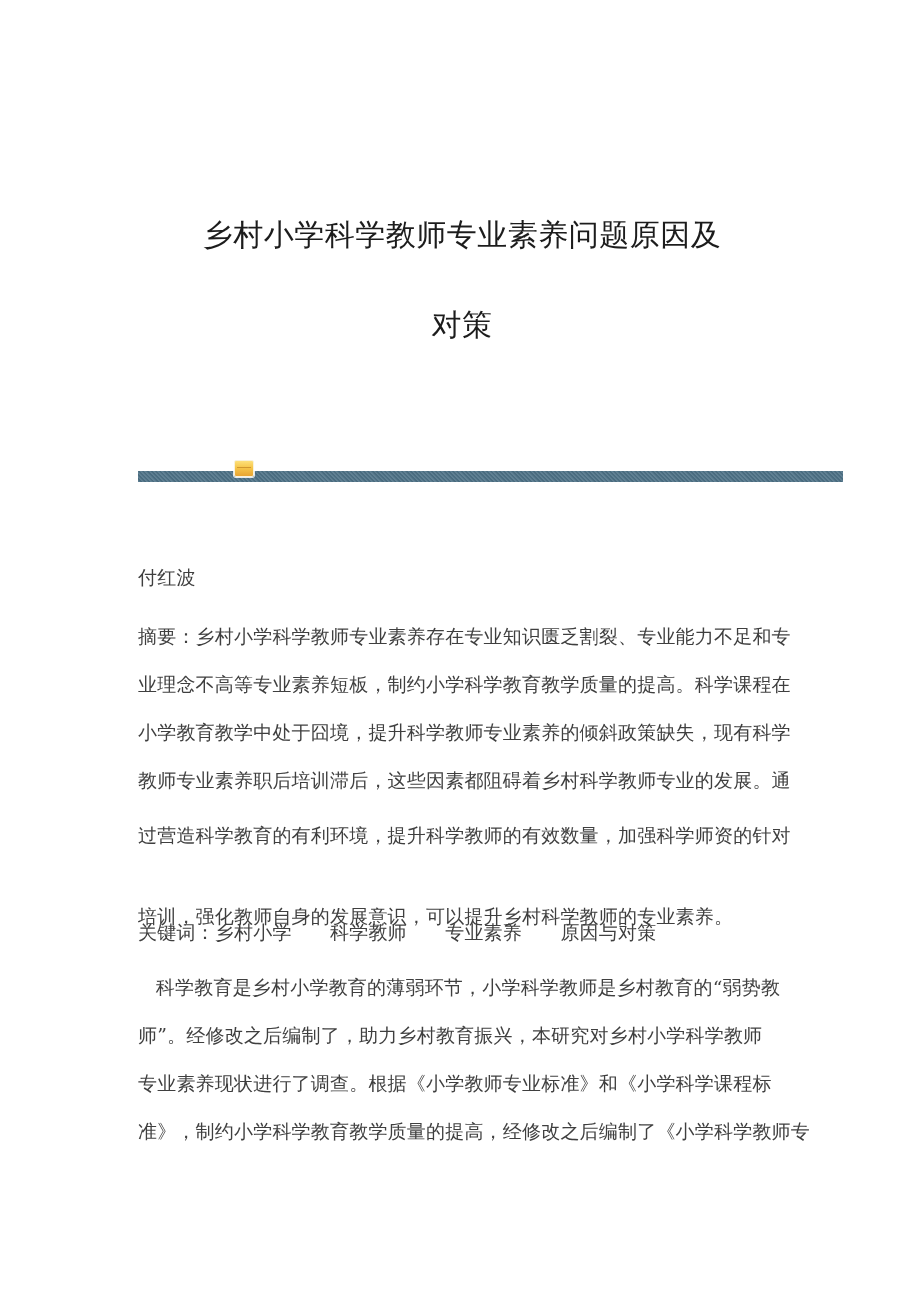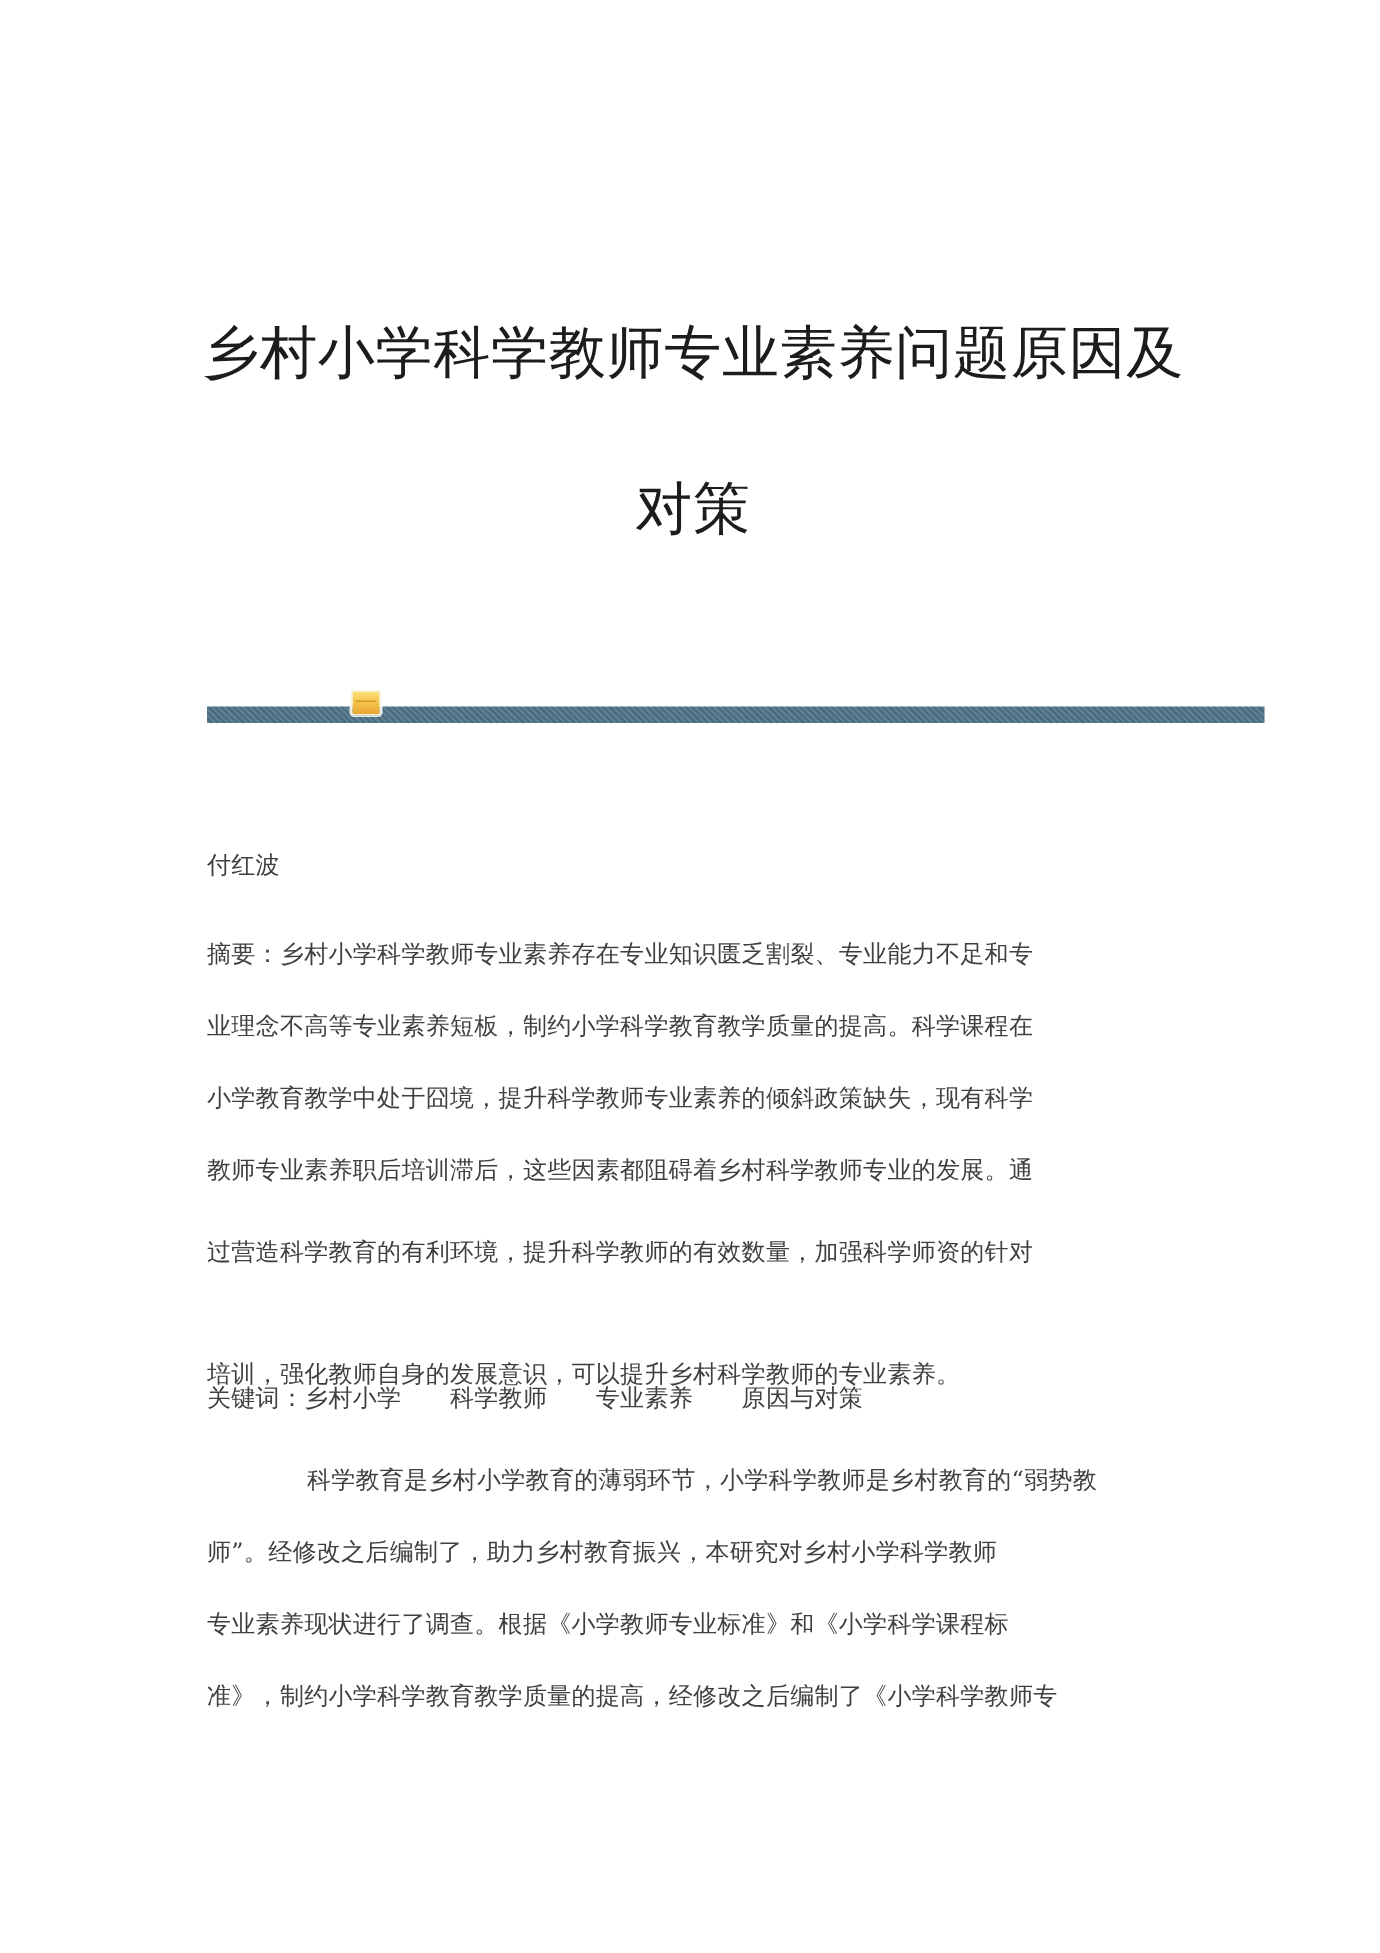--- a/index.html
+++ b/index.html
@@ -19,29 +19,29 @@
     inset: 0;
     background: #ffffff;
   }
   
   .title-line {
     position: absolute;
     left: 134px;
     width: 656px;
     height: 62px;
     line-height: 62px;
-    font-size: 38px;
+    font-size: 30px;
     color: #1c1c1c;
     text-align: center;
     letter-spacing: 0.5px;
     white-space: pre;
     font-weight: 500;
   }
   .title-line.l1 { top: 204px; }
-  .title-line.l2 { top: 308px; }
+  .title-line.l2 { top: 294px; }
 
   
   .divider-bar {
     position: absolute;
     left: 138px;
     top: 471px;
     width: 705px;
     height: 11px;
     background: #4e7287;
     background-image: repeating-linear-gradient(
@@ -74,21 +74,21 @@
     background: rgba(176,112,24,0.55);
   }
 
   
   .text-line {
     position: absolute;
     left: 138px;
     width: 660px;
     height: 48px;
     line-height: 48px;
-    font-size: 16px;
+    font-size: 19px;
     color: #3f3f3f;
     letter-spacing: 0.2px;
     white-space: pre;
     text-align: left;
   }
   .author-line   { top: 553px; }
   .abs-0 { top: 612px; }
   .abs-1 { top: 660px; }
   .abs-2 { top: 708px; }
   .abs-3 { top: 756px; }

